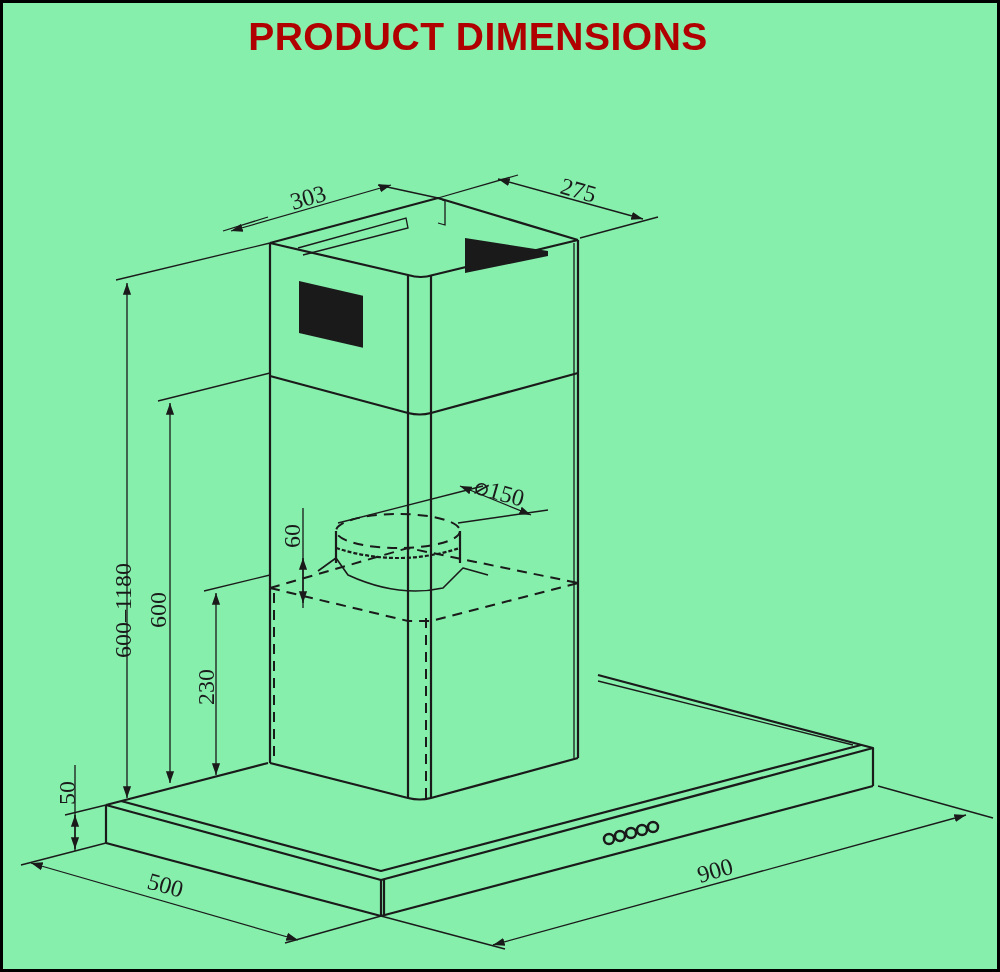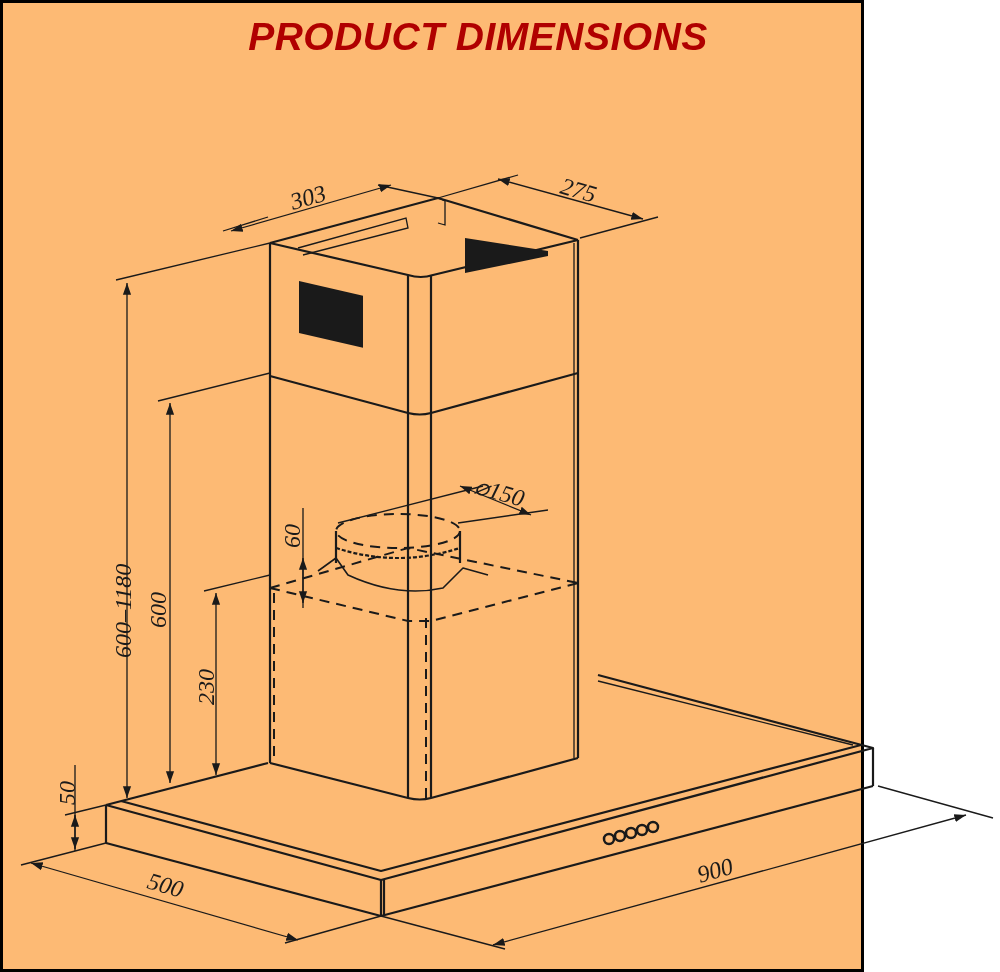--- a/index.html
+++ b/index.html
@@ -1,19 +1,19 @@
 <!DOCTYPE html>
 <html><head>
 <meta charset="utf-8">
 <style>
   html, body { margin: 0; padding: 0; background: #ffffff; }
   body { width: 1000px; height: 972px; overflow: hidden; }
   .frame {
-    position: absolute; left: 0; top: 0; width: 864px; height: 972px;
-    box-sizing: border-box; border: 3px solid #000; background: #fdba74; font-style: italic;
+    position: absolute; left: 0; top: 0; width: 1000px; height: 972px;
+    box-sizing: border-box; border: 3px solid #000; background: #86efac;
   }
   .title {
     position: absolute; left: 0; width: 950px; top: 12px; text-align: center;
     font-family: "Liberation Sans", sans-serif; font-weight: bold;
     font-size: 39px; color: #b00000; letter-spacing: 0.5px;
   }
   svg.drawing { position: absolute; left: 0; top: 0; }
   .ln { stroke: #1a1a1a; stroke-width: 2.2; fill: none; stroke-linejoin: round; }
   .thin { stroke: #1a1a1a; stroke-width: 1.3; fill: none; }
   .dash { stroke: #1a1a1a; stroke-width: 2; fill: none; stroke-dasharray: 10 7; }

